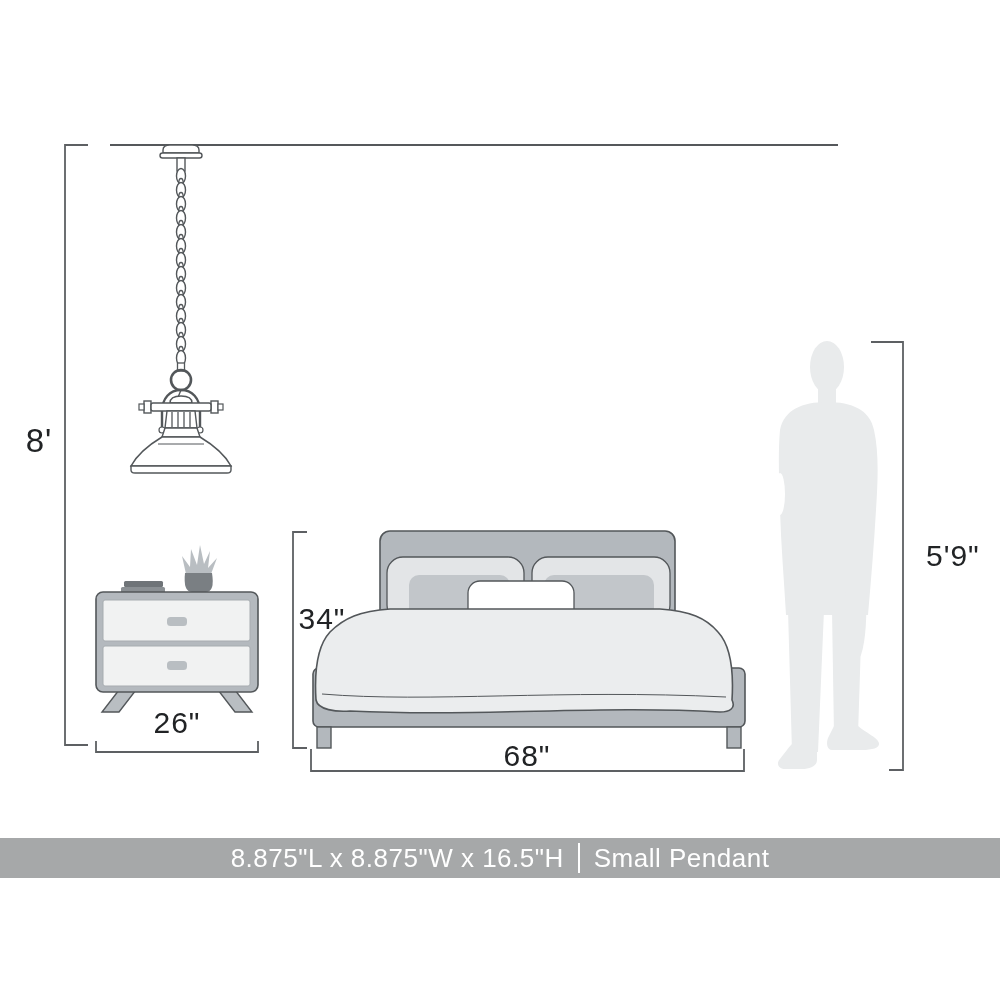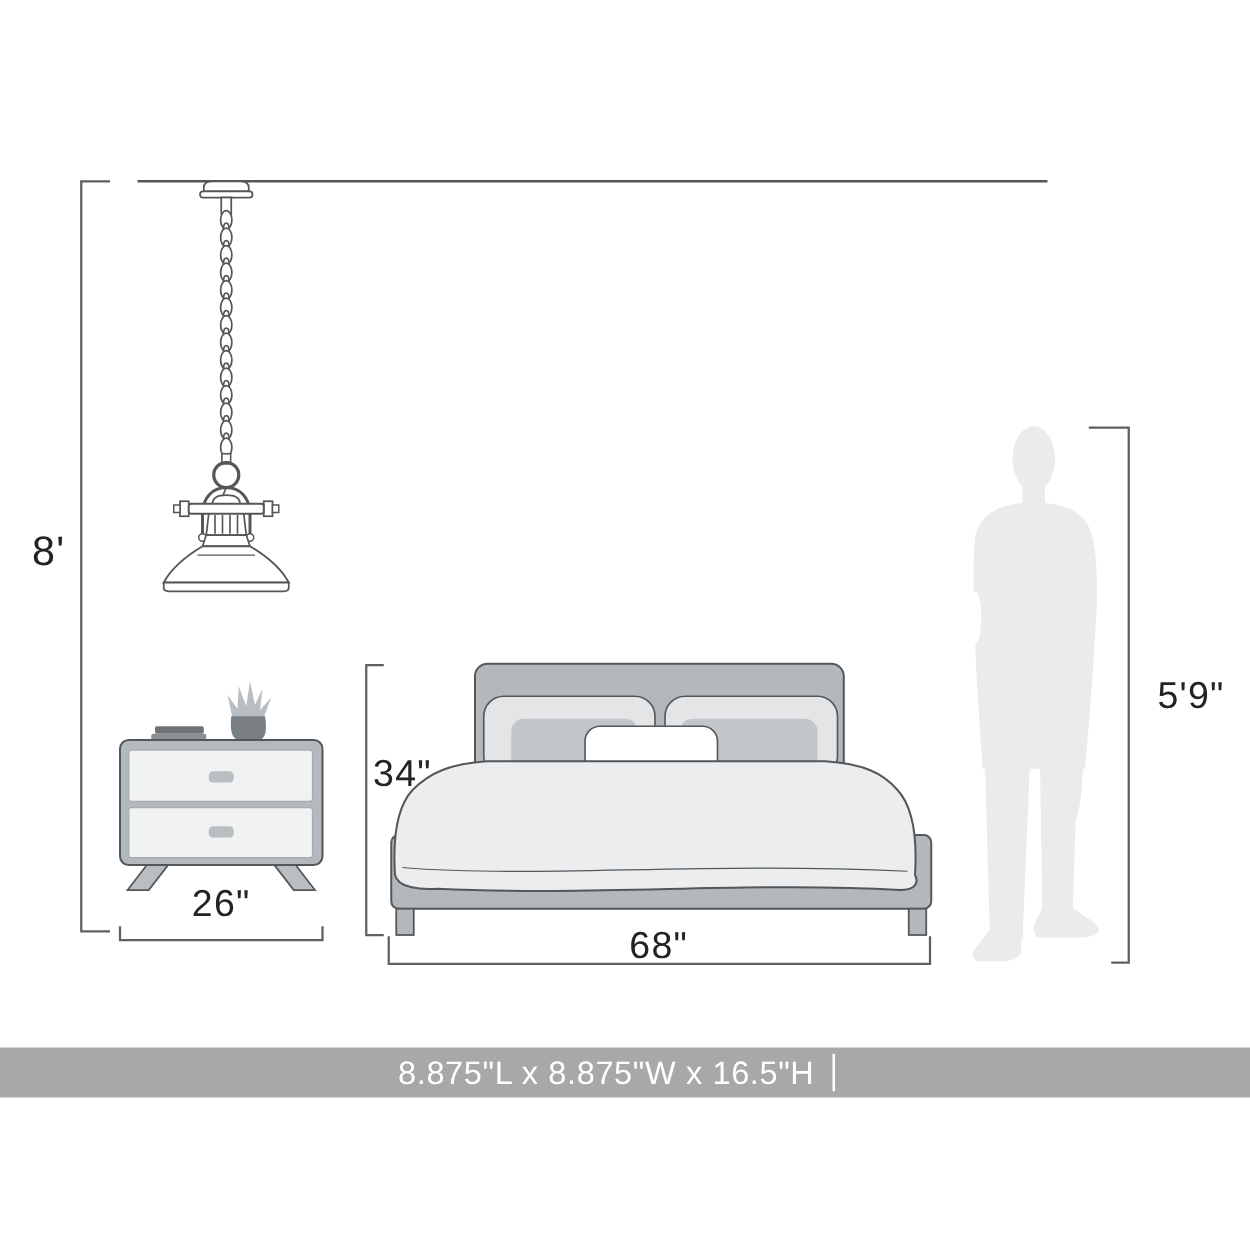--- a/index.html
+++ b/index.html
@@ -148,14 +148,15 @@
   </g>
 
   <polyline points="871,342 903,342 903,770 889,770" fill="none" stroke="#5d6063" stroke-width="1.8"></polyline>
   <text x="926" y="566" text-anchor="start" class="dim-label">5'9"</text>
 </svg>
 
 
 <div class="banner">
   <span>8.875"L x 8.875"W x 16.5"H</span>
   <span class="divider"></span>
+  <span>Small Pendant</span>
 </div>
 </div>
 
 </body></html>

